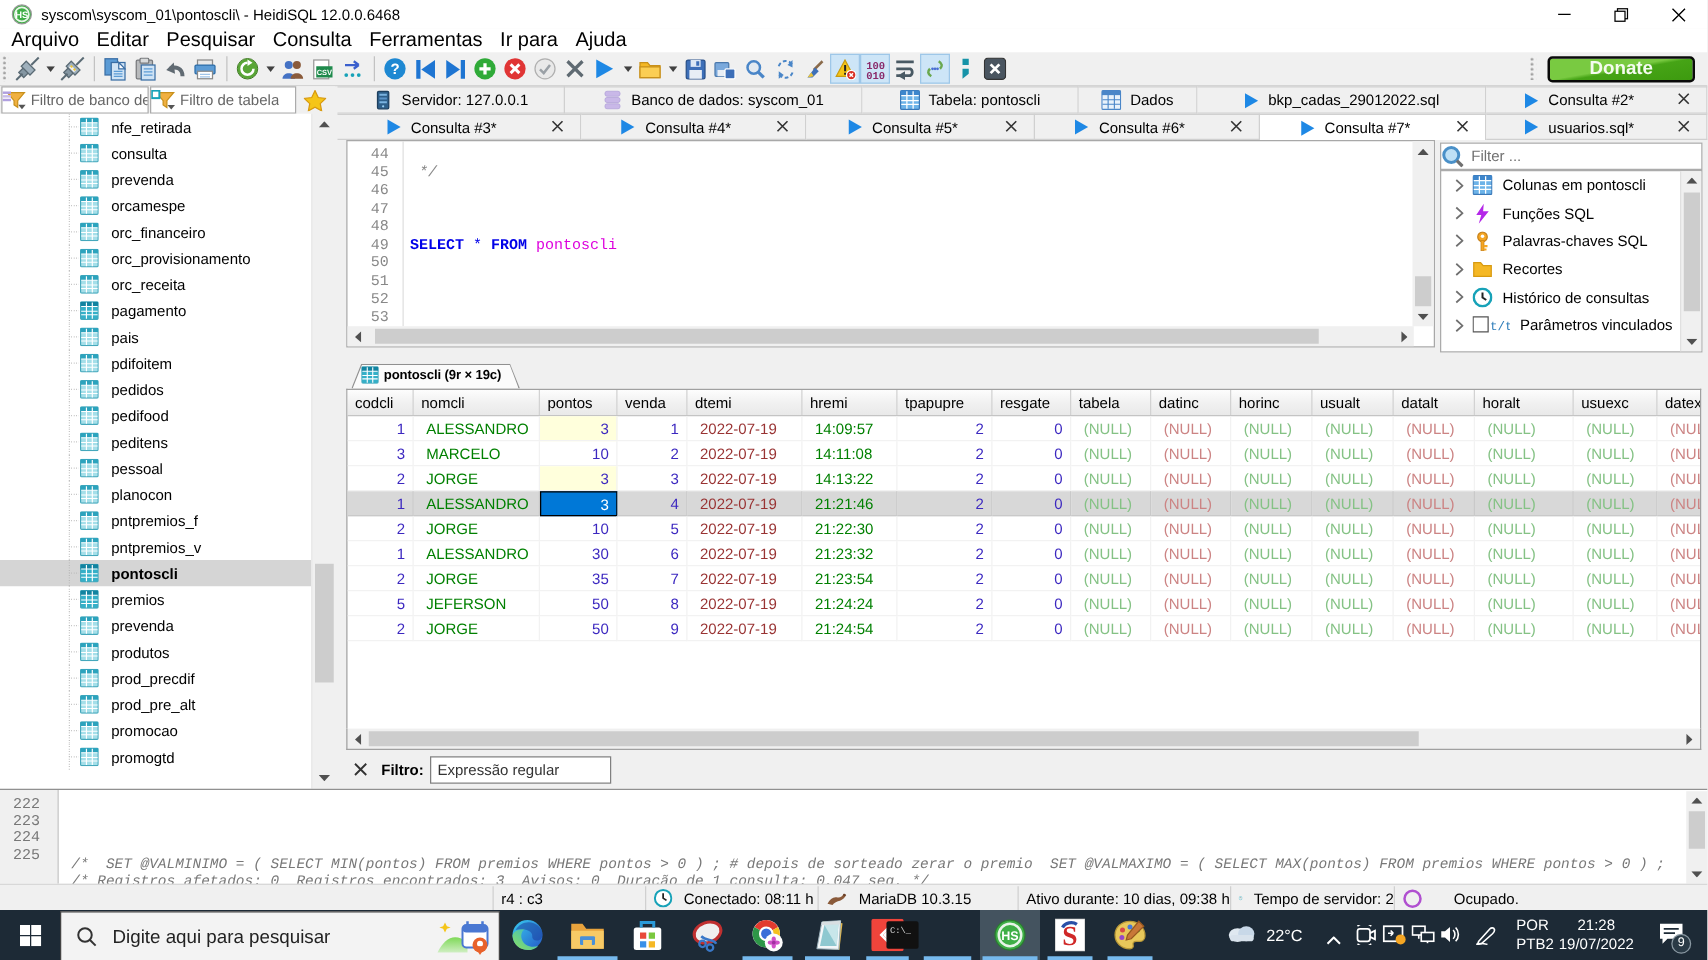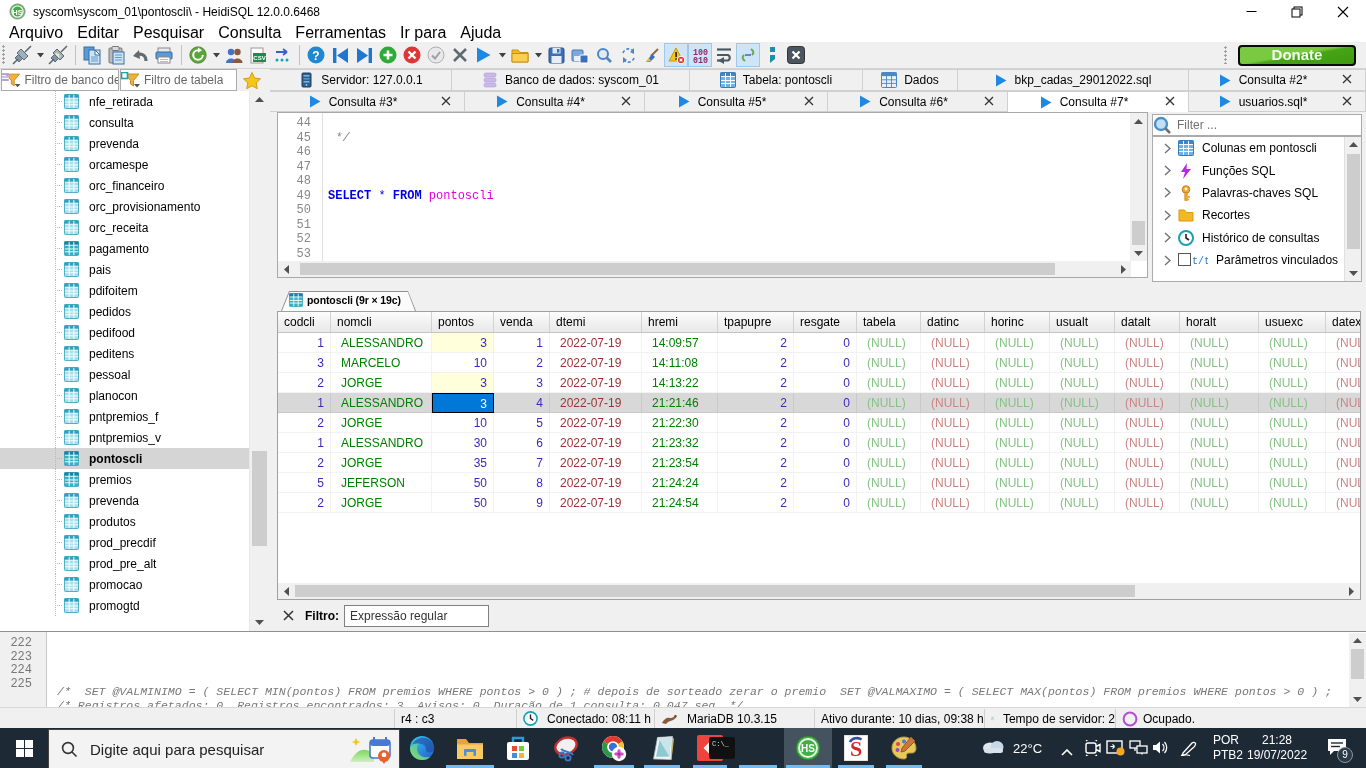--- a/index.html
+++ b/index.html
@@ -1305,21 +1305,21 @@
       <svg width="15" height="15" viewBox="0 0 15 15">
         <circle cx="7.5" cy="7.5" r="6.6" fill="#fff" stroke="#17a2b8" stroke-width="1.6"></circle>
         <path d="M7.5 3.5 L7.5 7.5 L10.2 9.3" fill="none" stroke="#222" stroke-width="1.4"></path>
       </svg>
       <span style="margin-left:4px">Tempo de servidor: 2</span>
     </div>
 <div class="spanel" style="left:1116px;width:250px;border-right:none">
       <svg width="16" height="16" viewBox="0 0 16 16">
         <circle cx="8" cy="8" r="6.4" fill="none" stroke="#b050d0" stroke-width="2"></circle>
       </svg>
-      <span style="margin-left:0">Ocupado.</span>
+      <span style="margin-left:20px">Ocupado.</span>
     </div>
 </div>
 <div id="taskbar" class="abs"></div>
 <div id="startbtn" class="abs">
     <svg width="17" height="17" viewBox="0 0 17 17">
       <rect x="0" y="0" width="8" height="8" fill="#fff"></rect>
       <rect x="9" y="0" width="8" height="8" fill="#fff"></rect>
       <rect x="0" y="9" width="8" height="8" fill="#fff"></rect>
       <rect x="9" y="9" width="8" height="8" fill="#fff"></rect>
     </svg>

